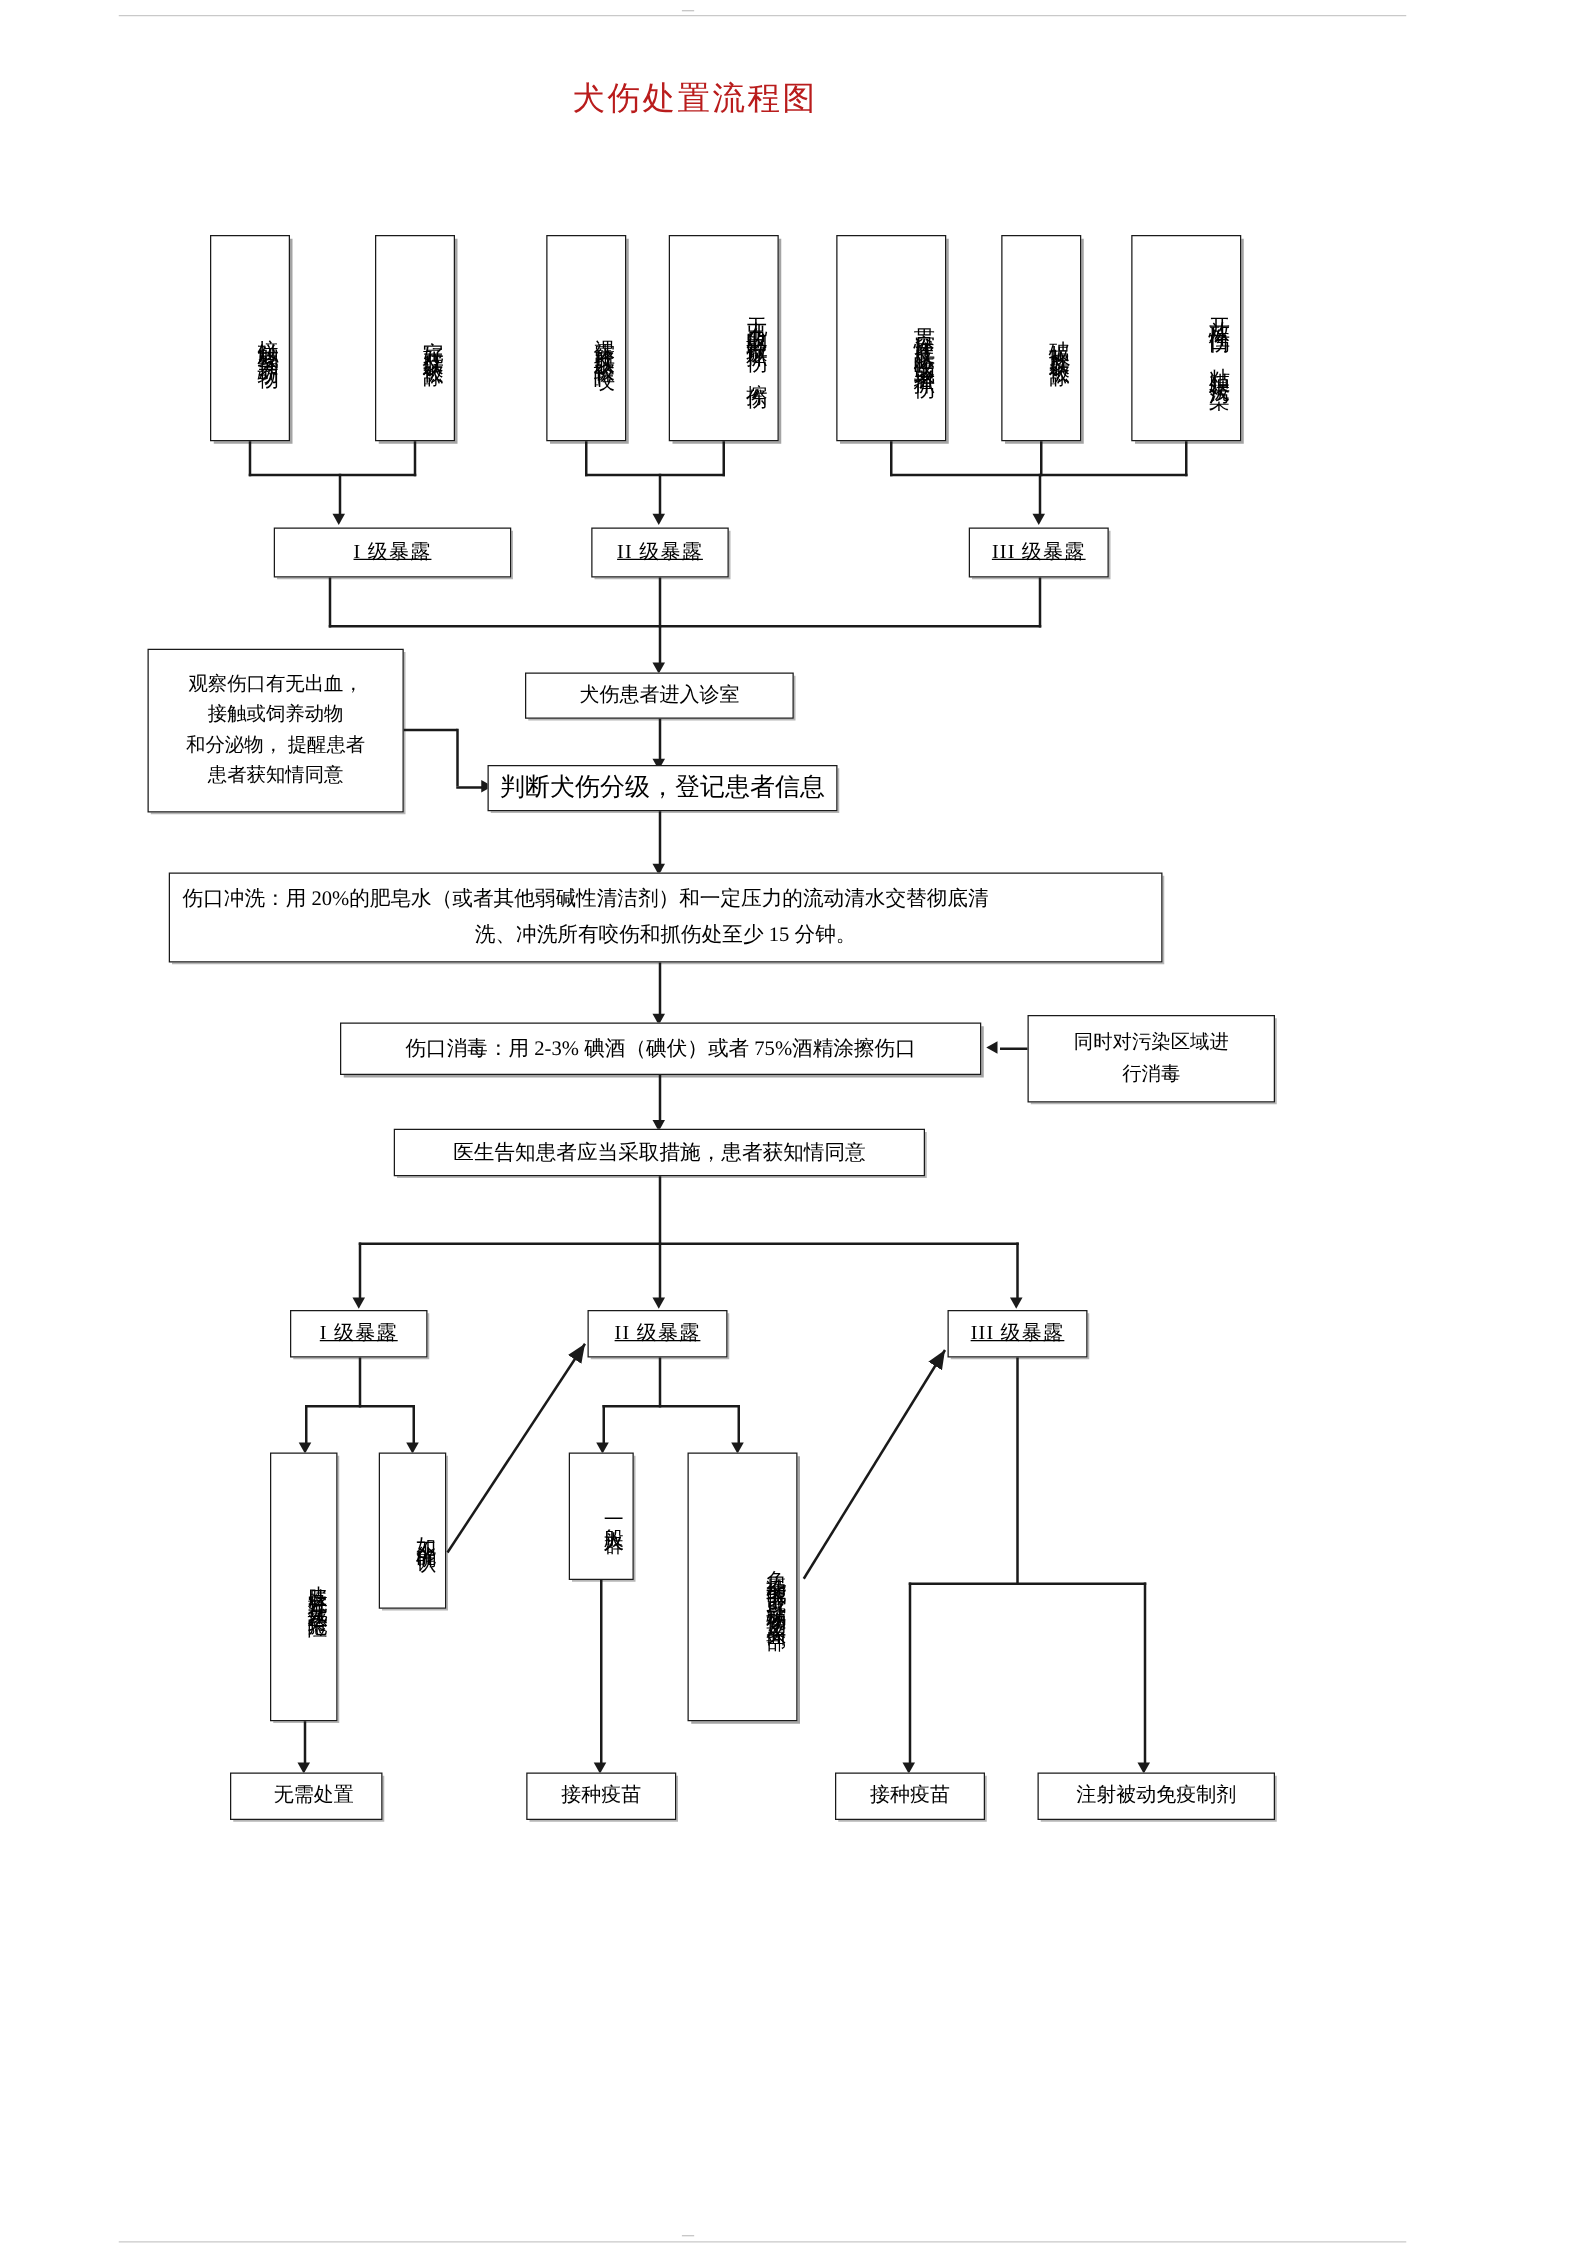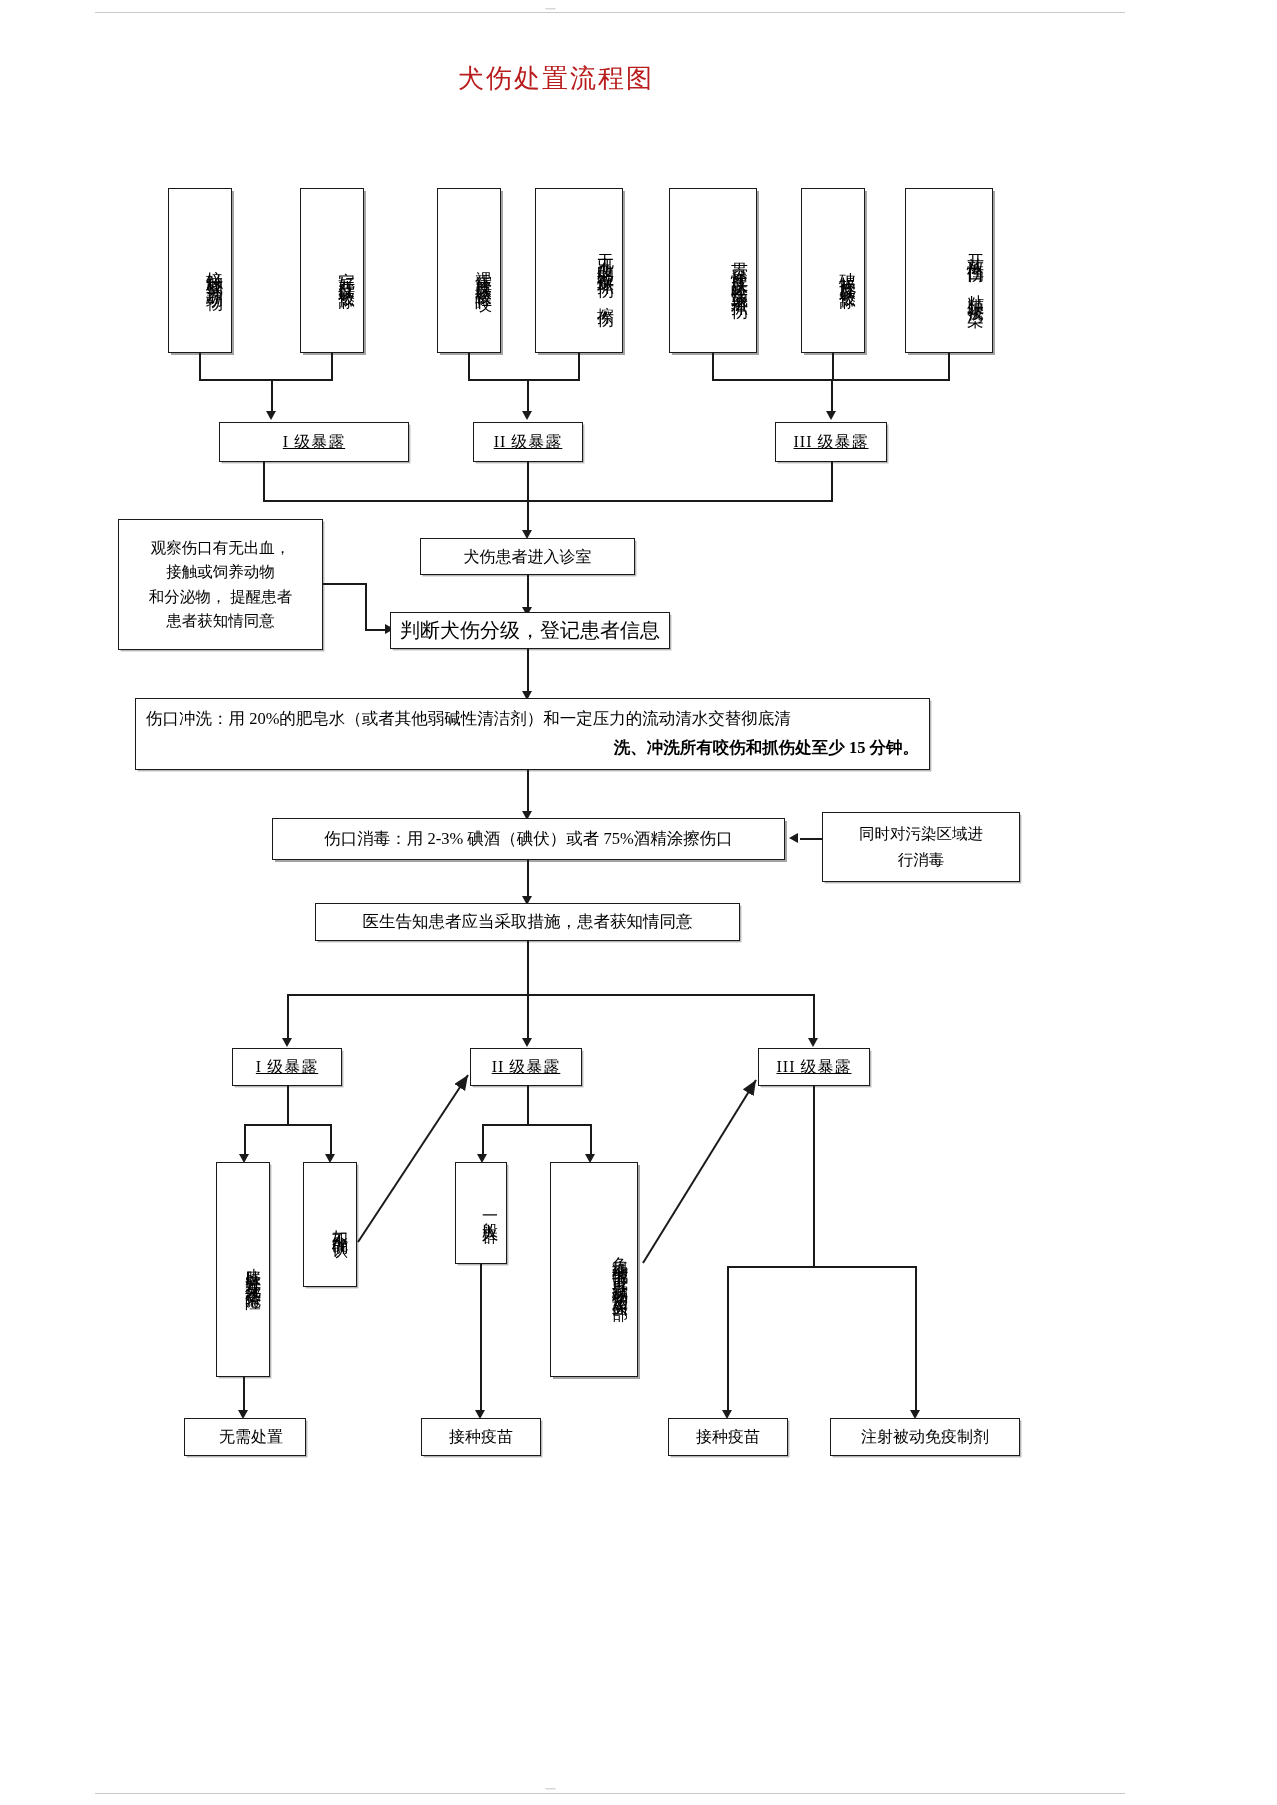--- a/index.html
+++ b/index.html
@@ -180,21 +180,21 @@
   <div class="ln h1" style="left:365px; top:629px; width:22px;"></div>
   <div class="arrow-r" style="left:385px; top:624px;"></div>
 
   <div class="box thin" style="left:390px; top:612px; width:280px; height:37px; font-size:20px;">判断犬伤分级，登记患者信息</div>
 
   <div class="ln v" style="left:527px; top:649px; height:48px;"></div>
   <div class="arrow-d" style="left:522px; top:691px;"></div>
 
   <div class="box thin multiline" style="left:135px; top:698px; width:795px; height:72px; font-size:16.5px; line-height:1.75; justify-content:center;">
     <span style="text-align:left; width:100%;">伤口冲洗：用 20%的肥皂水（或者其他弱碱性清洁剂）和一定压力的流动清水交替彻底清</span>
-    <span style="text-align:right; width:100%;font-weight:bold;">洗、冲洗所有咬伤和抓伤处至少 15 分钟。</span>
+    <span style="text-align:center; width:100%;">洗、冲洗所有咬伤和抓伤处至少 15 分钟。</span>
   </div>
 
   <div class="ln v" style="left:527px; top:770px; height:46px;"></div>
   <div class="arrow-d" style="left:522px; top:811px;"></div>
 
   <div class="box" style="left:272px; top:818px; width:513px; height:42px; font-size:16.5px;">伤口消毒：用 2-3% 碘酒（碘伏）或者 75%酒精涂擦伤口</div>
 
   <div class="box thin multiline" style="left:822px; top:812px; width:198px; height:70px; font-size:15.5px; line-height:1.7;">
     <span>同时对污染区域进</span>
     <span>行消毒</span>

